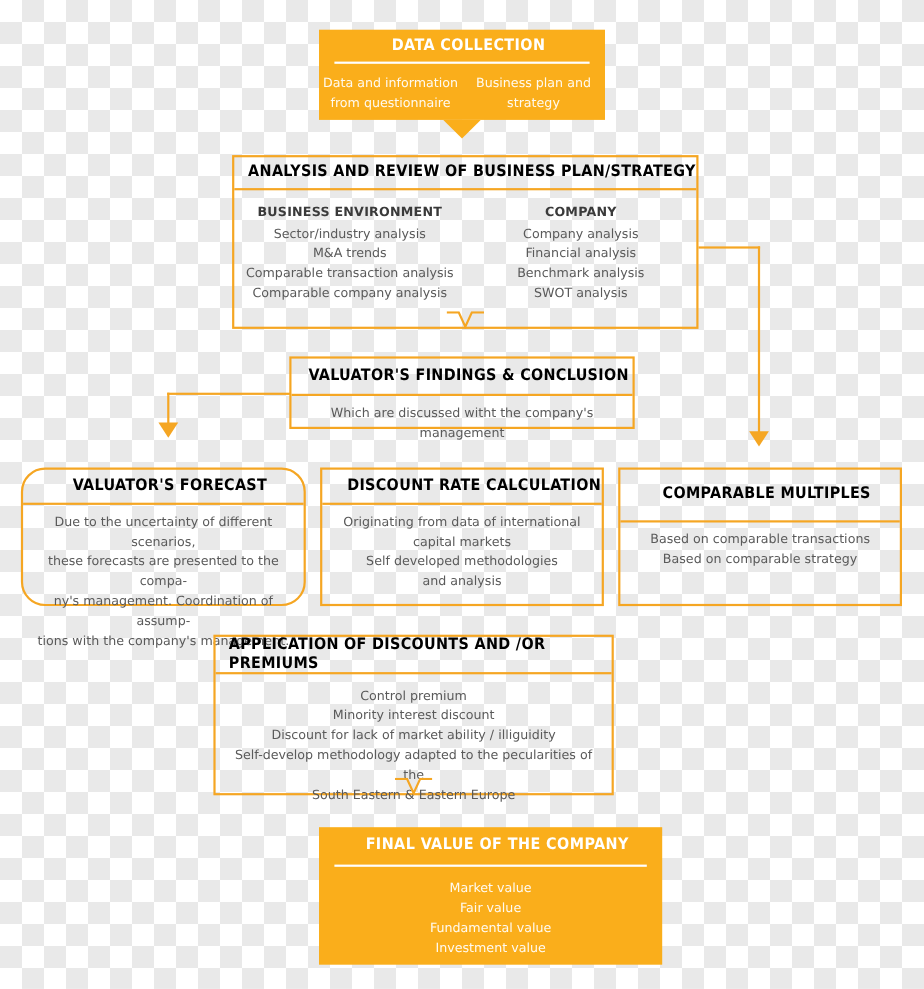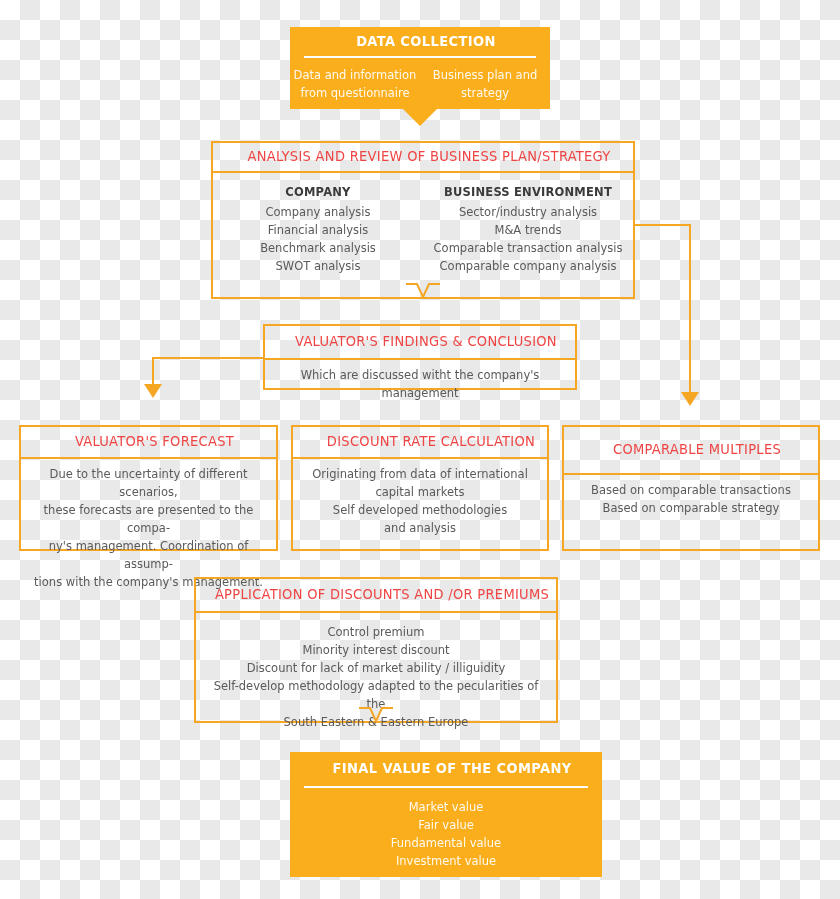--- a/index.html
+++ b/index.html
@@ -51,24 +51,24 @@
     color: #fffaf0;
     text-align: center;
   }
 
   
   .node.outlined {
     border: 2px solid #F5A623;
     background: transparent;
   }
   .node.outlined .node-title {
-    color: #ef4444;
-    font-weight: normal;
+    color: #000000;
+    font-weight: bold;
     letter-spacing: 0.3px;
-    text-align: right;
+    text-align: left;
     font-family: "DejaVu Sans Condensed", "Liberation Sans Narrow", "Liberation Sans", sans-serif;
   }
   .node.outlined .node-divider {
     height: 2px;
     background: #F5A623;
   }
   .node.outlined .node-body {
     color: #5a5a5a;
     text-align: center;
   }
@@ -173,33 +173,33 @@
       </div>
     </div>
   </div>
   <div class="pointer-down" style="left:420px; top:109px;"></div>
 
   <div class="node outlined" style="left:211px; top:141px; width:424px; height:158px;">
     <div class="node-title" style="height:28px;">ANALYSIS AND REVIEW OF BUSINESS PLAN/STRATEGY</div>
     <div class="node-divider"></div>
     <div class="cols" style="padding-top:12px;">
       <div class="col">
+        <div class="col-head">BUSINESS ENVIRONMENT</div>
+        <span class="line">Sector/industry analysis</span>
+        <span class="line">M&amp;A trends</span>
+        <span class="line">Comparable transaction analysis</span>
+        <span class="line">Comparable company analysis</span>
+      </div>
+      <div class="col">
         <div class="col-head">COMPANY</div>
         <span class="line">Company analysis</span>
         <span class="line">Financial analysis</span>
         <span class="line">Benchmark analysis</span>
         <span class="line">SWOT analysis</span>
       </div>
-      <div class="col">
-        <div class="col-head">BUSINESS ENVIRONMENT</div>
-        <span class="line">Sector/industry analysis</span>
-        <span class="line">M&amp;A trends</span>
-        <span class="line">Comparable transaction analysis</span>
-        <span class="line">Comparable company analysis</span>
-      </div>
     </div>
 
     <div class="notch" style="bottom:-2px;">
       <svg width="34" height="16" viewBox="0 0 34 16">
         <rect x="0" y="0" width="34" height="16" fill="#ffffff" fill-opacity="0"></rect>
         <path d="M0 1 L11 1 L17 14 L23 1 L34 1" fill="none" stroke="#F5A623" stroke-width="2"></path>
       </svg>
     </div>
   </div>
 
@@ -212,21 +212,21 @@
   </div>
 
   <div class="conn h" style="left:152px; top:357px; width:112px;"></div>
   <div class="conn v" style="left:152px; top:357px; height:33px;"></div>
   <div class="arrowhead" style="left:144px; top:384px;"></div>
 
   <div class="conn h" style="left:635px; top:224px; width:56px;"></div>
   <div class="conn v" style="left:689px; top:224px; height:172px;"></div>
   <div class="arrowhead" style="left:681px; top:392px;"></div>
 
-  <div class="node outlined" style="left:19px; top:425px; width:259px; height:126px;">
+  <div class="node outlined" style="left:19px; top:425px; width:259px; height:126px;border-radius:22px;">
     <div class="node-title" style="height:30px;">VALUATOR'S FORECAST</div>
     <div class="node-divider"></div>
     <div class="node-body" style="padding-top:6px;">
       <span class="line">Due to the uncertainty  of different scenarios,</span>
       <span class="line">these forecasts are presented to the compa-</span>
       <span class="line">ny's management. Coordination of assump-</span>
       <span class="line">tions with the company's management.</span>
     </div>
   </div>
 

